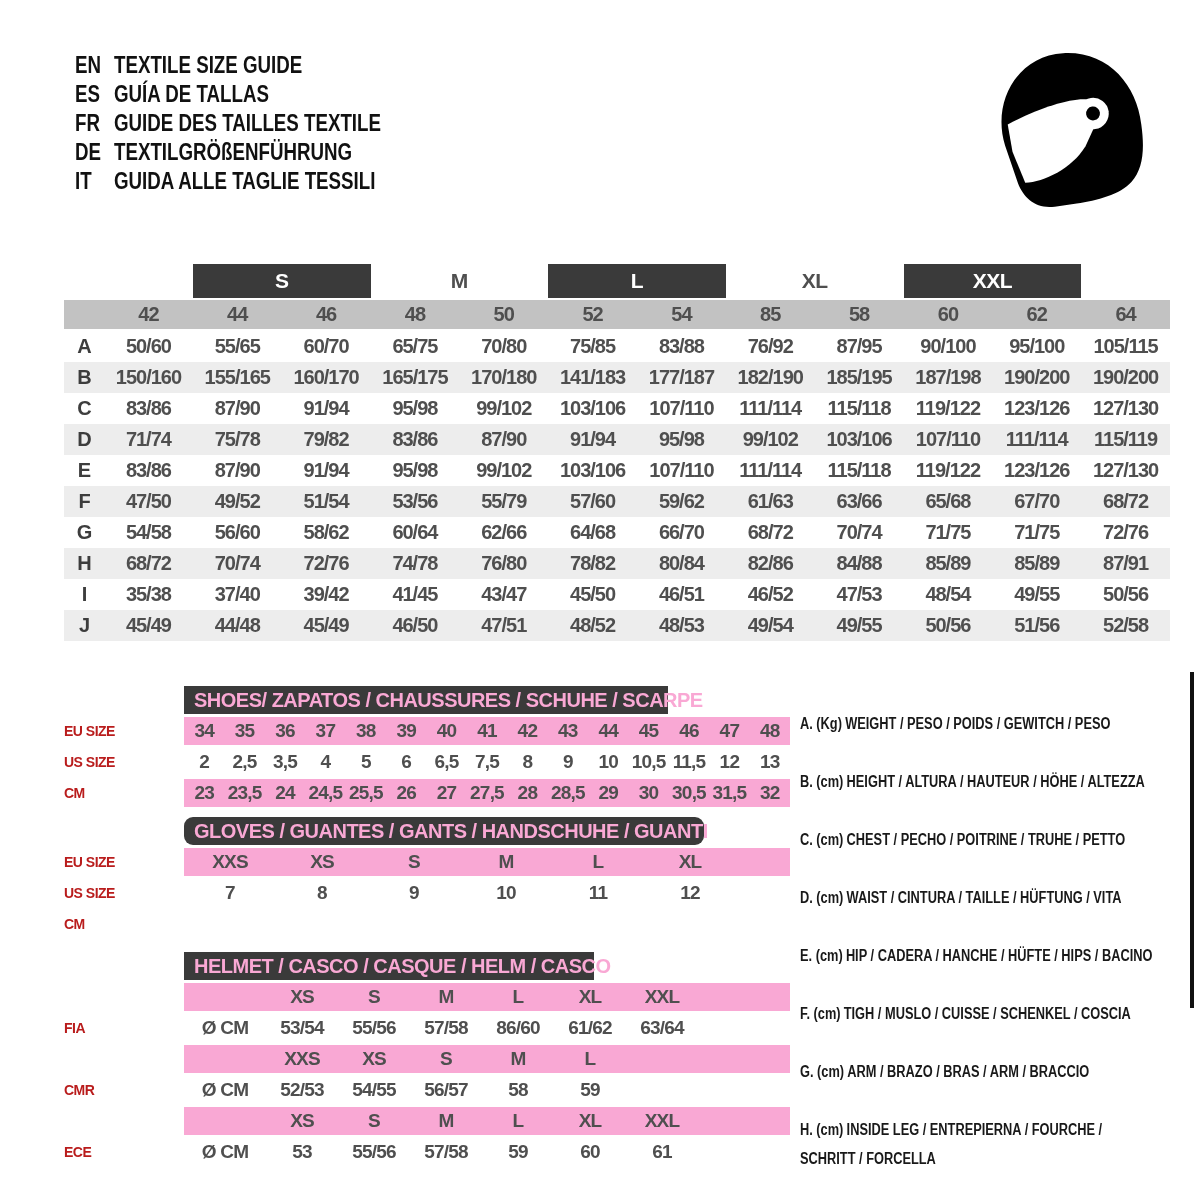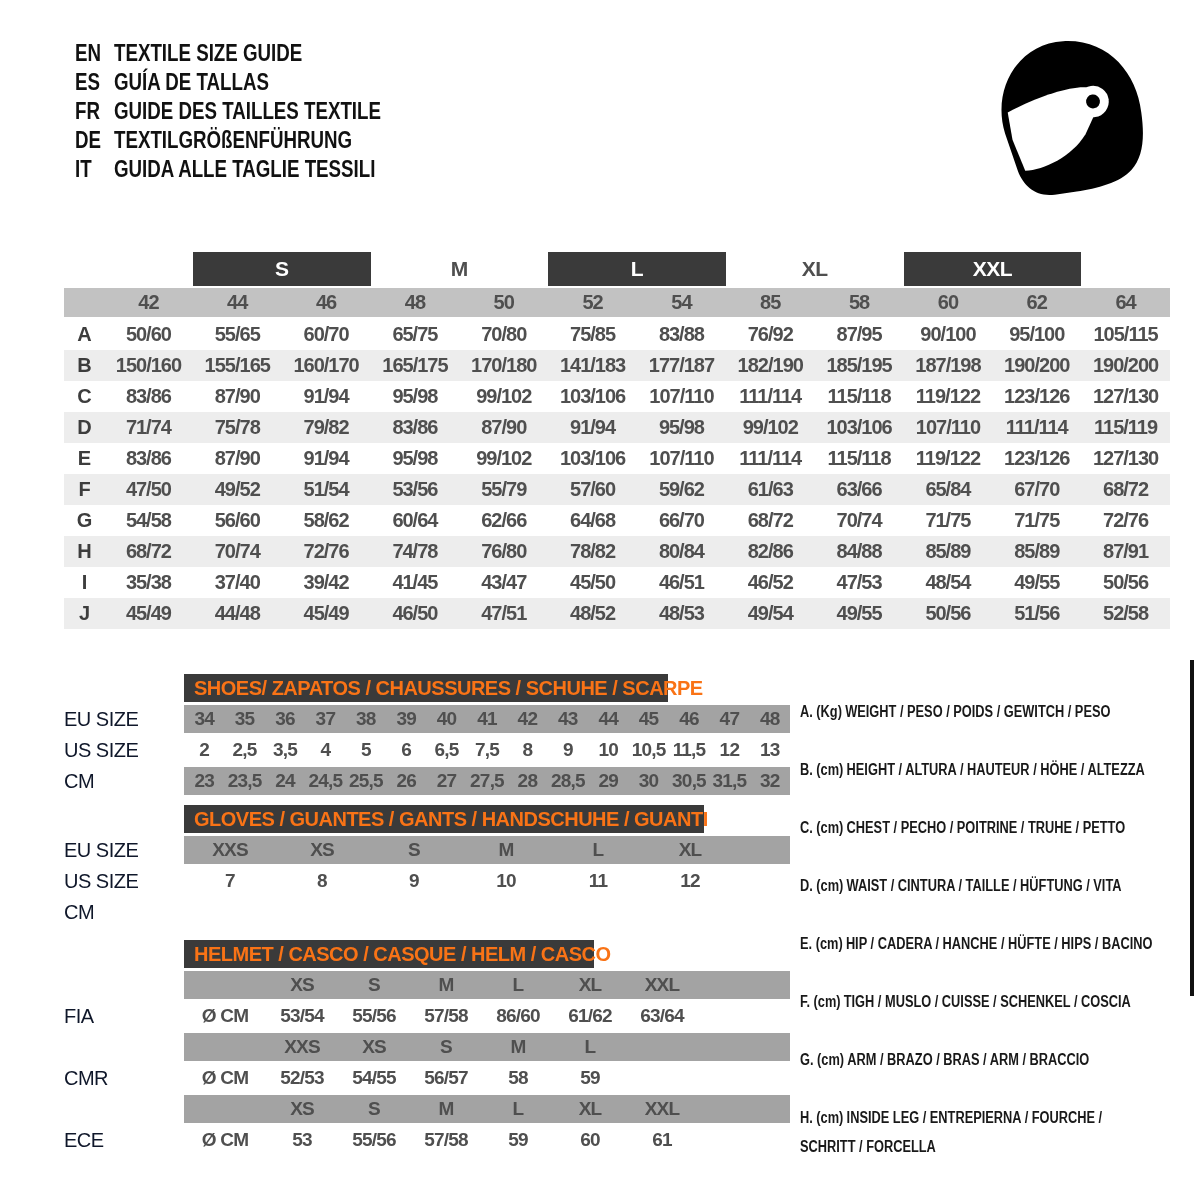--- a/index.html
+++ b/index.html
@@ -1,20 +1,20 @@
 <!DOCTYPE html>
 <html><head>
 <meta charset="utf-8">
 <title>Textile Size Guide</title>
 <style>
   * { box-sizing: border-box; margin: 0; padding: 0; }
   html,body { background:#ffffff; }
   .canvas{
     position:relative; width:1200px; height:1184px; background:#ffffff;
-    font-family:"Liberation Sans", sans-serif; overflow:hidden;
+    font-family:"Liberation Sans", sans-serif; overflow:hidden;margin-top:12px;
   }
   
   .lang-block{
     position:absolute; left:75px; top:38px; width:560px;
     transform:scaleX(0.78); transform-origin:left top;
   }
   .lang-row{ display:grid; grid-template-columns:50px auto; height:29px; align-items:center; }
   .lang-code,.lang-label{ font-weight:bold; font-size:24px; color:#111; letter-spacing:0; white-space:nowrap; }
   
   .helmet-icon{ position:absolute; left:978px; top:28px; width:185px; height:185px; }
@@ -30,29 +30,29 @@
   .size-header-row{ height:29px; background:#c2c2c2; margin-bottom:2px; }
   .size-header-row .cell{ color:#4f4f4f; }
   .textile-row{ height:31px; }
   .textile-rows > .textile-row:nth-of-type(even){ background:#ededed; }
   .cell{ display:flex; align-items:center; justify-content:center;
          font-weight:bold; font-size:20px; letter-spacing:-1px; color:#4f4f4f; white-space:nowrap; }
   .letter-cell{ color:#3d3d3d; }
   
   .sub-table{ position:absolute; left:64px; width:740px; }
   .pos-shoes{ top:674px; } .pos-gloves{ top:805px; } .pos-helmet{ top:940px; }
-  .bar{ height:28px; margin-left:120px; margin-bottom:3px; background:#3a3a3a; color:#f97316;
+  .bar{ height:28px; margin-left:120px; margin-bottom:3px; background:#3a3a3a; color:#f9a8d4;
         display:flex; align-items:center; padding:5px 10px;
         font-weight:bold; font-size:20px; letter-spacing:-0.5px; white-space:nowrap; }
-  .bar-shoes{ width:484px; } .bar-gloves{ width:520px; } .bar-helmet{ width:410px; }
+  .bar-shoes{ width:484px; } .bar-gloves{ width:520px;border-radius:9px; } .bar-helmet{ width:410px; }
   .sub-row{ display:flex; margin-bottom:3px; height:28px; }
   .row-label{ width:120px; display:flex; align-items:center;
-              font-weight:normal; font-size:20px; letter-spacing:-0.5px; color:#0f172a; }
+              font-weight:bold; font-size:14px; letter-spacing:-0.5px; color:#b91c1c; }
   .cells{ width:606px; display:grid; align-items:center; }
-  .gray{ background:#a3a3a3; }
+  .gray{ background:#f9a8d4; }
   .c15{ grid-template-columns:repeat(15,1fr); }
   .c6{ grid-template-columns:repeat(6,92px); }
   .helmet-cols{ grid-template-columns:82px repeat(6,72px); }
   .cells .cell{ font-size:19px; letter-spacing:-0.8px; height:100%; }
   
   .legend{ position:absolute; left:800px; top:668px; width:500px;
            transform:scaleX(0.8); transform-origin:left top; }
   .legend-line{ font-weight:bold; font-size:16px; line-height:29px; color:#191919;
                 letter-spacing:0; white-space:pre-line; }
   .legend-key{ margin-right:4px; }
@@ -231,21 +231,21 @@
           <div class="cell letter-cell">F</div>
           <div class="cell">47/50</div>
           <div class="cell">49/52</div>
           <div class="cell">51/54</div>
           <div class="cell">53/56</div>
           <div class="cell">55/79</div>
           <div class="cell">57/60</div>
           <div class="cell">59/62</div>
           <div class="cell">61/63</div>
           <div class="cell">63/66</div>
-          <div class="cell">65/84</div>
+          <div class="cell">65/68</div>
           <div class="cell">67/70</div>
           <div class="cell">68/72</div>
         </div>
 
         <div class="textile-row grid13">
           <div class="cell letter-cell">G</div>
           <div class="cell">54/58</div>
           <div class="cell">56/60</div>
           <div class="cell">58/62</div>
           <div class="cell">60/64</div>

